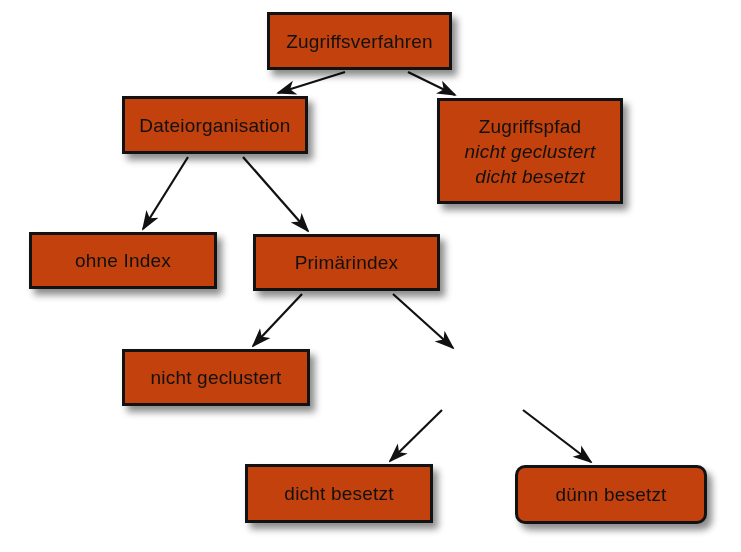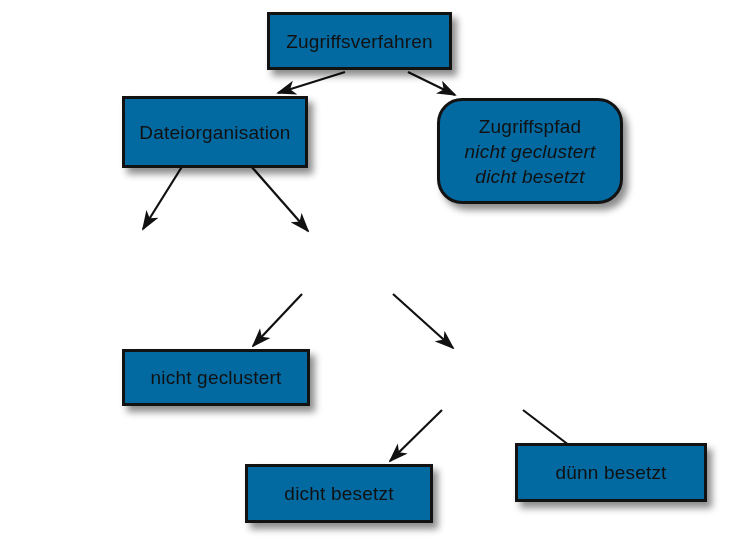--- a/index.html
+++ b/index.html
@@ -7,21 +7,21 @@
     position: relative;
     width: 741px;
     height: 552px;
     background: #ffffff;
     font-family: "Liberation Sans", sans-serif;
     color: #111111;
     overflow: hidden;
   }
   .node {
     position: absolute;
-    background: #0369a1;
+    background: #c2410c;
     border: 3px solid #121212;
     box-shadow: 5px 6px 7px rgba(0,0,0,0.45);
     display: flex;
     flex-direction: column;
     justify-content: center;
     text-align: center;
     font-size: 19px;
     letter-spacing: 0.2px;
     box-sizing: border-box;
     z-index: 2;
@@ -29,28 +29,28 @@
   .node .line { display: block; line-height: 25px; }
   .node .italic { font-style: italic; }
   #edge-layer {
     position: absolute;
     left: 0; top: 0;
     width: 741px; height: 552px;
     z-index: 1;
   }
   
   #n-zugriffsverfahren { left: 267px; top: 12px;  width: 185px; height: 58px; }
-  #n-dateiorganisation { left: 122px; top: 96px;  width: 186px; height: 72px; }
-  #n-zugriffspfad      { left: 437px; top: 98px;  width: 186px; height: 106px; border-radius: 25px; }
+  #n-dateiorganisation { left: 122px; top: 96px;  width: 186px; height: 58px; }
+  #n-zugriffspfad      { left: 437px; top: 98px;  width: 186px; height: 106px; }
   #n-ohne-index        { left: 29px;  top: 232px; width: 188px; height: 57px; }
   #n-primaerindex      { left: 253px; top: 234px; width: 187px; height: 57px; }
   #n-nicht-geclustert  { left: 122px; top: 349px; width: 188px; height: 57px; }
   #n-geclustert        { left: 397px; top: 351px; width: 185px; height: 56px; }
   #n-dicht-besetzt     { left: 245px; top: 464px; width: 188px; height: 59px; }
-  #n-duenn-besetzt     { left: 515px; top: 443px; width: 192px; height: 59px; }
+  #n-duenn-besetzt     { left: 515px; top: 465px; width: 192px; height: 59px; border-radius: 10px; }
 </style>
 </head>
 <body>
 
 <div id="canvas">
 
   <svg id="edge-layer" viewBox="0 0 741 552" xmlns="http://www.w3.org/2000/svg">
     <defs>
       <marker id="arrowhead" viewBox="0 0 10 8" refX="9" refY="4" markerWidth="9" markerHeight="7.2" orient="auto-start-reverse">
         <polygon points="0,0.4 10,4 0,7.6 2.6,4" fill="#111111"></polygon>
@@ -73,21 +73,27 @@
   <div class="node" id="n-dateiorganisation">
     <span class="line">Dateiorganisation</span>
   </div>
 
   <div class="node" id="n-zugriffspfad">
     <span class="line">Zugriffspfad</span>
     <span class="line italic">nicht geclustert</span>
     <span class="line italic">dicht besetzt</span>
   </div>
 
+  <div class="node" id="n-ohne-index">
+    <span class="line">ohne Index</span>
+  </div>
 
+  <div class="node" id="n-primaerindex">
+    <span class="line">Primärindex</span>
+  </div>
 
   <div class="node" id="n-nicht-geclustert">
     <span class="line">nicht geclustert</span>
   </div>
 
 
   <div class="node" id="n-dicht-besetzt">
     <span class="line">dicht besetzt</span>
   </div>
 

